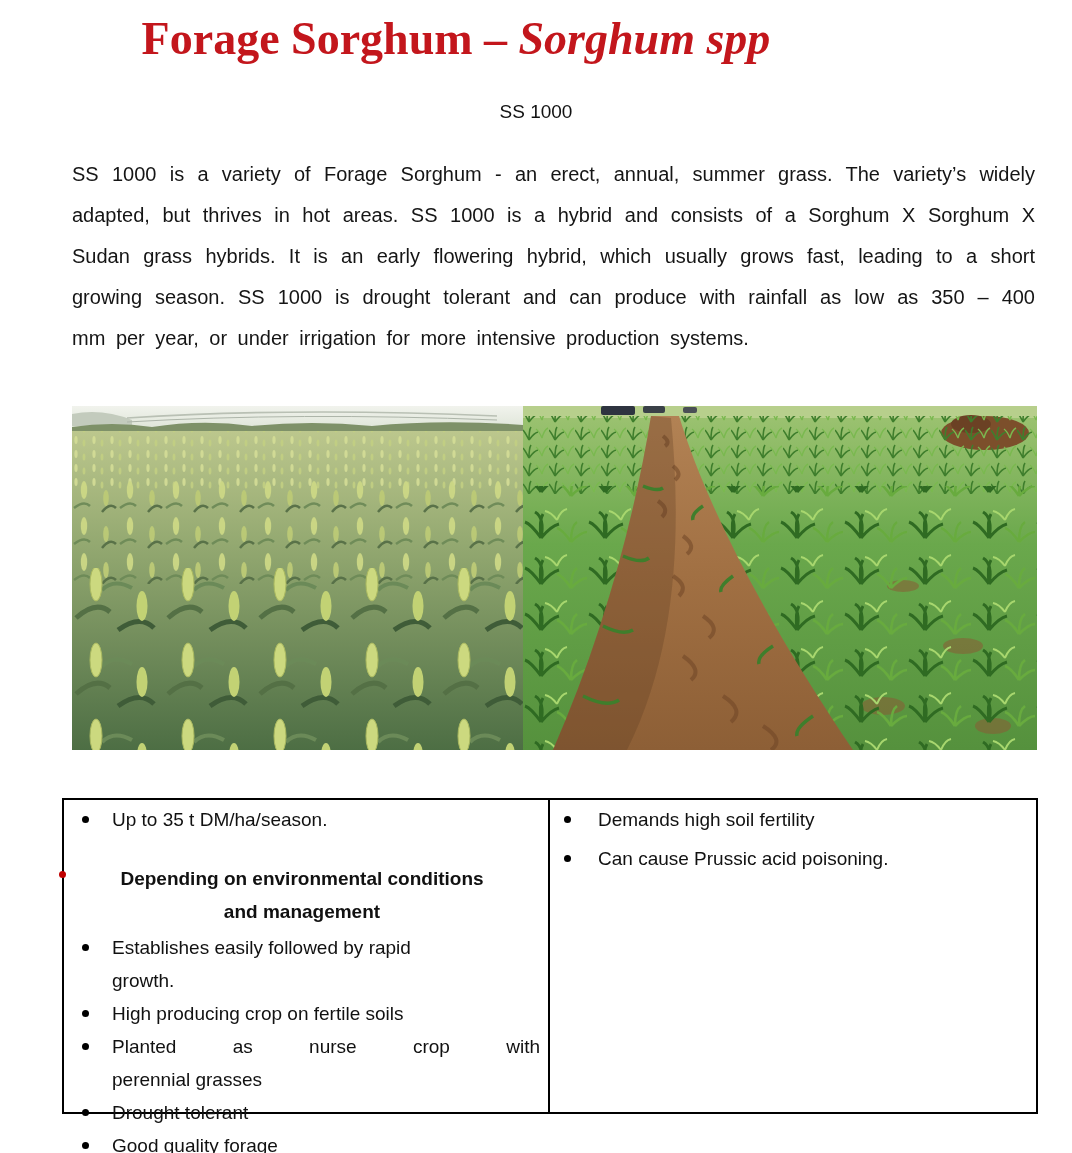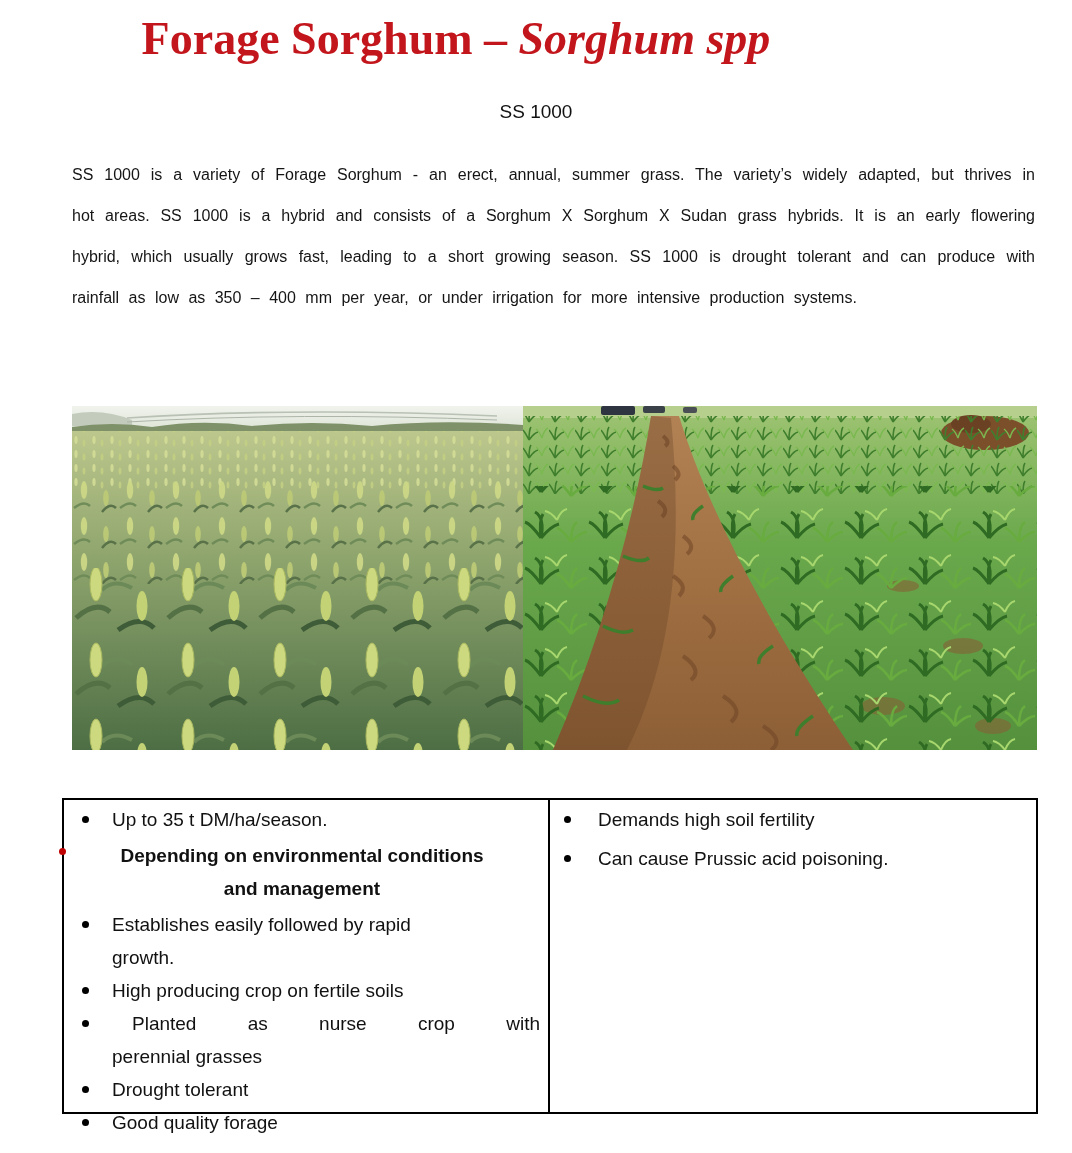--- a/index.html
+++ b/index.html
@@ -13,21 +13,21 @@
     font-family:"Liberation Serif", serif; font-weight:bold; font-size:46px;
     color:#c3161c; letter-spacing:0;
   }
   .doc-title .species { font-style:italic; }
   .doc-subtitle {
     position:absolute; top:101px; left:0; width:1072px; text-align:center;
     font-size:19px; color:#111;
   }
   .intro {
     position:absolute; top:154px; left:72px; width:963px;
-    font-size:16px; line-height:41px; text-align:justify; word-spacing:5px; color:#151515;
+    font-size:20px; line-height:41px; text-align:justify; word-spacing:5px; color:#151515;
   }
   .figure {
     position:absolute; top:406px; left:72px; width:965px; height:344px;
     display:flex; overflow:hidden;
   }
   .photo { height:344px; display:block; }
   .photo.left { width:451px; }
   .photo.right { width:514px; }
   .photo svg { width:100%; height:100%; display:block; }
 
@@ -48,25 +48,25 @@
   .cell.limitations { width:486px; }
   ul.blist { list-style:none; }
   ul.blist li { position:relative; padding-left:48px; font-size:19px; line-height:33px; color:#111; }
   ul.blist li::before {
     content:""; position:absolute; left:18px; top:13px;
     width:7px; height:7px; border-radius:50%; background:#000;
   }
   .cell.limitations ul.blist li { margin-bottom:6px; }
   .cell.limitations ul.blist li::before { left:14px; }
   li.red-note { color:#c00000; font-weight:bold; font-size:17.5px; line-height:26px;
-    padding:3px 10px 3px 10px !important; text-align:center; }
+    padding:3px 10px 3px 10px !important; text-align:center;margin-top:23px; }
   li.red-note::before { background:#c00000 !important; left:-5px !important; top:12px !important; }
   .ln { display:block; }
   .ln-inline { display:inline; }
-  .ln-justify { display:block; text-align:justify; text-align-last:justify;margin-left:20px; }
+  .ln-justify { display:block; text-align:justify; text-align-last:justify; }
 </style>
 </head>
 <body>
 
 <div class="sheet">
 
   <h1 class="doc-title"><span>Forage Sorghum – </span><span class="species">Sorghum spp</span></h1>
 
   <div class="doc-subtitle">SS 1000</div>
 

